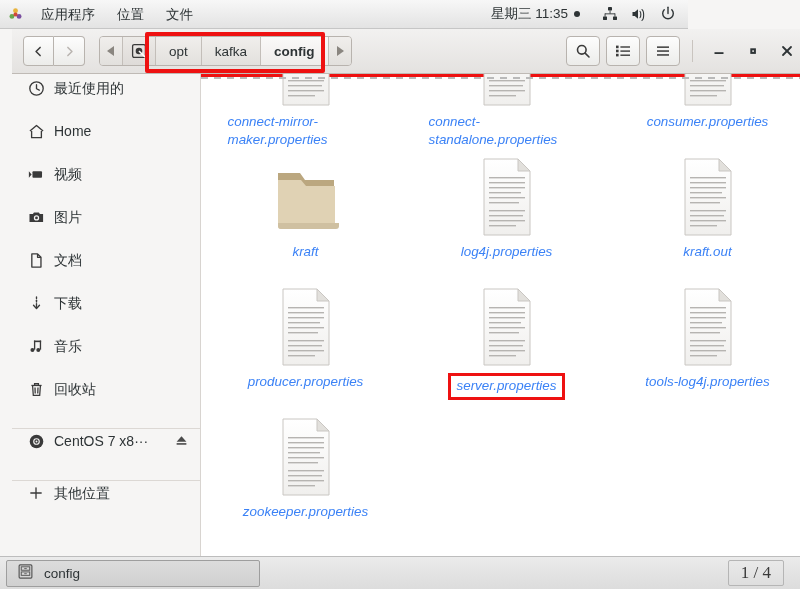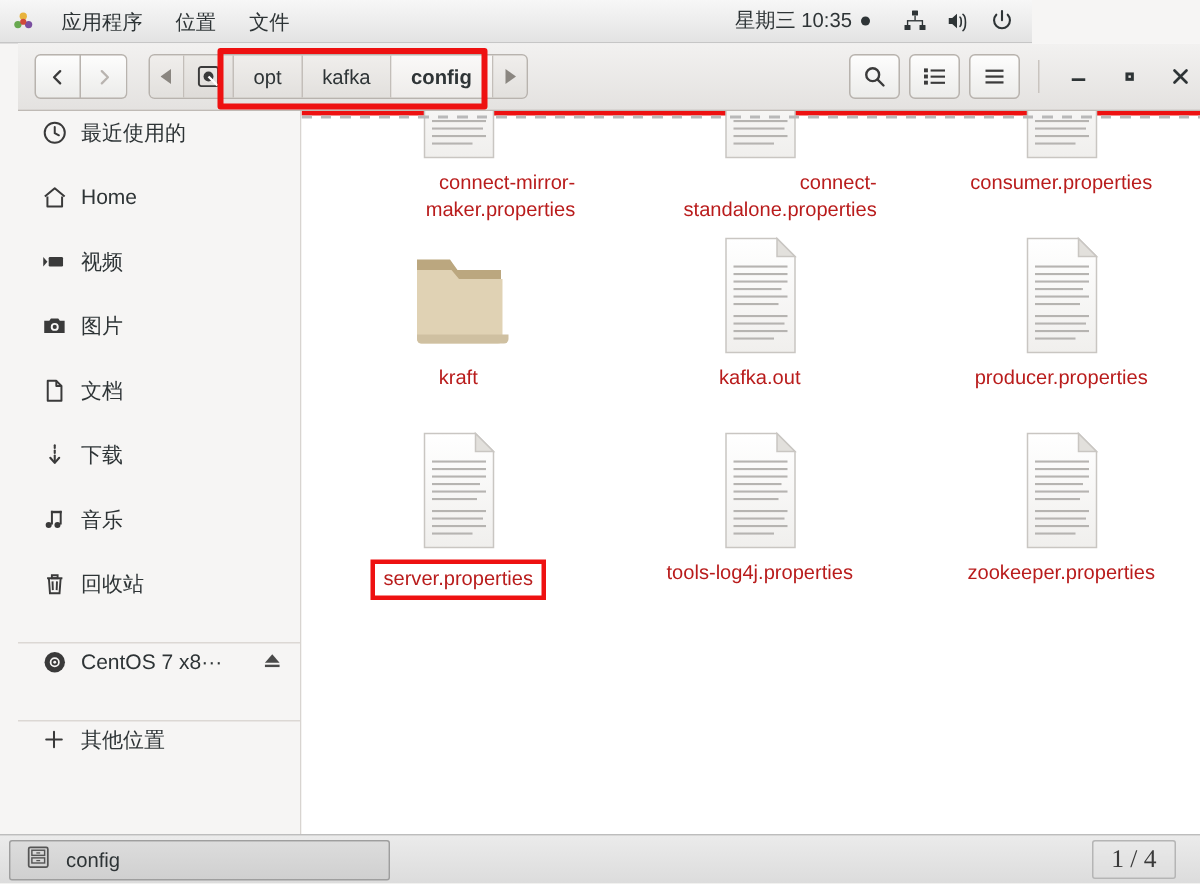--- a/index.html
+++ b/index.html
@@ -121,22 +121,22 @@
     grid-auto-rows: 130px;
     padding: 0px 4px 0 4px;
     margin-top:-58px;  
   }
   .cell {
     display:flex; flex-direction:column; align-items:center; justify-content:flex-start;
     padding-top:6px; cursor:default;
   }
   .ficon { width:70px; height:84px; position:relative; margin-bottom:4px; }
   .fname {
-    font-size:13.4px; color:#b91c1c; text-align:right; line-height:18px;
-    max-width:156px; word-wrap:break-word;
+    font-size:13.4px; color:#3b82f6; text-align:left; line-height:18px;
+    max-width:156px; word-wrap:break-word;font-style:italic;
   }
   .fname.boxed {
     border:3px solid #ee1111; background:#ffffff; padding:1px 6px 2px 6px;
   }
 
   
   .cut-dash {
     position:absolute; left:0; top:3px; width:100%; height:2px;
     background: repeating-linear-gradient(to right,#b9b9b9 0 7px, transparent 7px 13px);
     z-index:3;
@@ -178,21 +178,21 @@
         <circle cx="4.2" cy="10" r="2.6" fill="#68a84f"></circle>
         <circle cx="11.8" cy="10" r="2.6" fill="#7a4fa0"></circle>
         <circle cx="8" cy="8" r="2.2" fill="#d04a3a"></circle>
       </svg>
     </span>
     <span class="panel-menu">应用程序</span>
     <span class="panel-menu">位置</span>
     <span class="panel-menu">文件</span>
     <span class="panel-spacer"></span>
     <span class="panel-clock">
-      <span>星期三  10:35</span>
+      <span>星期三  11:35</span>
       <span class="dot"></span>
     </span>
     <span class="panel-icons">
       <span>
         <svg width="16" height="16" viewBox="0 0 16 16" fill="#2e3436">
           <rect x="6" y="1" width="4" height="3.4" rx="0.4"></rect>
           <rect x="1" y="10.6" width="4" height="3.4" rx="0.4"></rect>
           <rect x="11" y="10.6" width="4" height="3.4" rx="0.4"></rect>
           <rect x="7.6" y="4.4" width="0.9" height="3.2"></rect>
           <rect x="3" y="7.4" width="10" height="0.9"></rect>
@@ -515,41 +515,62 @@
             <div class="ficon">
               <svg width="70" height="84" viewBox="0 0 70 84">
                 <path d="M7 18 h22 l5 7 h29 v10 h-56 z" fill="#bba77f"></path>
                 <path d="M7 25 h23 l5 6 h29 v40 a3 3 0 0 1 -3 3 h-51 a3 3 0 0 1 -3 -3 z" fill="#e0d2b4"></path>
                 <path d="M7 68 h61 v3 a3 3 0 0 1 -3 3 h-55 a3 3 0 0 1 -3 -3 z" fill="#cfc0a1"></path>
               </svg>
             </div>
             <div class="fname">kraft</div>
           </div>
 
-
-          <div class="cell">
-            <div class="ficon">
-              <svg width="70" height="84" viewBox="0 0 70 84">
-                <path d="M12 4 h34 l12 12 v64 h-46 z" fill="url(#pg1)" stroke="#c9c6c2" stroke-width="1"></path>
-                <path d="M46 4 v12 h12 z" fill="#e2e0dc" stroke="#c9c6c2" stroke-width="1"></path>
-                <g fill="#b6b4b1">
-                  <rect x="17" y="22" width="36" height="1.4"></rect>
-                    <rect x="17" y="27" width="36" height="1.4"></rect>
-                  <rect x="17" y="32" width="36" height="1.4"></rect>
-                    <rect x="17" y="37" width="32" height="1.4"></rect>
-                  <rect x="17" y="42" width="36" height="1.4"></rect>
-                    <rect x="17" y="47" width="30" height="1.4"></rect>
-                  <rect x="17" y="55" width="36" height="1.4"></rect>
-                    <rect x="17" y="60" width="34" height="1.4"></rect>
-                  <rect x="17" y="65" width="36" height="1.4"></rect>
-                    <rect x="17" y="70" width="27" height="1.4"></rect>
-                </g>
-              </svg>
-            </div>
-            <div class="fname">kafka.out</div>
+          <div class="cell">
+            <div class="ficon">
+              <svg width="70" height="84" viewBox="0 0 70 84">
+                <path d="M12 4 h34 l12 12 v64 h-46 z" fill="url(#pg1)" stroke="#c9c6c2" stroke-width="1"></path>
+                <path d="M46 4 v12 h12 z" fill="#e2e0dc" stroke="#c9c6c2" stroke-width="1"></path>
+                <g fill="#b6b4b1">
+                  <rect x="17" y="22" width="36" height="1.4"></rect>
+                    <rect x="17" y="27" width="36" height="1.4"></rect>
+                  <rect x="17" y="32" width="36" height="1.4"></rect>
+                    <rect x="17" y="37" width="32" height="1.4"></rect>
+                  <rect x="17" y="42" width="36" height="1.4"></rect>
+                    <rect x="17" y="47" width="30" height="1.4"></rect>
+                  <rect x="17" y="55" width="36" height="1.4"></rect>
+                    <rect x="17" y="60" width="34" height="1.4"></rect>
+                  <rect x="17" y="65" width="36" height="1.4"></rect>
+                    <rect x="17" y="70" width="27" height="1.4"></rect>
+                </g>
+              </svg>
+            </div>
+            <div class="fname">log4j.properties</div>
+          </div>
+
+          <div class="cell">
+            <div class="ficon">
+              <svg width="70" height="84" viewBox="0 0 70 84">
+                <path d="M12 4 h34 l12 12 v64 h-46 z" fill="url(#pg1)" stroke="#c9c6c2" stroke-width="1"></path>
+                <path d="M46 4 v12 h12 z" fill="#e2e0dc" stroke="#c9c6c2" stroke-width="1"></path>
+                <g fill="#b6b4b1">
+                  <rect x="17" y="22" width="36" height="1.4"></rect>
+                    <rect x="17" y="27" width="36" height="1.4"></rect>
+                  <rect x="17" y="32" width="36" height="1.4"></rect>
+                    <rect x="17" y="37" width="32" height="1.4"></rect>
+                  <rect x="17" y="42" width="36" height="1.4"></rect>
+                    <rect x="17" y="47" width="30" height="1.4"></rect>
+                  <rect x="17" y="55" width="36" height="1.4"></rect>
+                    <rect x="17" y="60" width="34" height="1.4"></rect>
+                  <rect x="17" y="65" width="36" height="1.4"></rect>
+                    <rect x="17" y="70" width="27" height="1.4"></rect>
+                </g>
+              </svg>
+            </div>
+            <div class="fname">kraft.out</div>
           </div>
 
           <div class="cell">
             <div class="ficon">
               <svg width="70" height="84" viewBox="0 0 70 84">
                 <path d="M12 4 h34 l12 12 v64 h-46 z" fill="url(#pg1)" stroke="#c9c6c2" stroke-width="1"></path>
                 <path d="M46 4 v12 h12 z" fill="#e2e0dc" stroke="#c9c6c2" stroke-width="1"></path>
                 <g fill="#b6b4b1">
                   <rect x="17" y="22" width="36" height="1.4"></rect>
                     <rect x="17" y="27" width="36" height="1.4"></rect>

